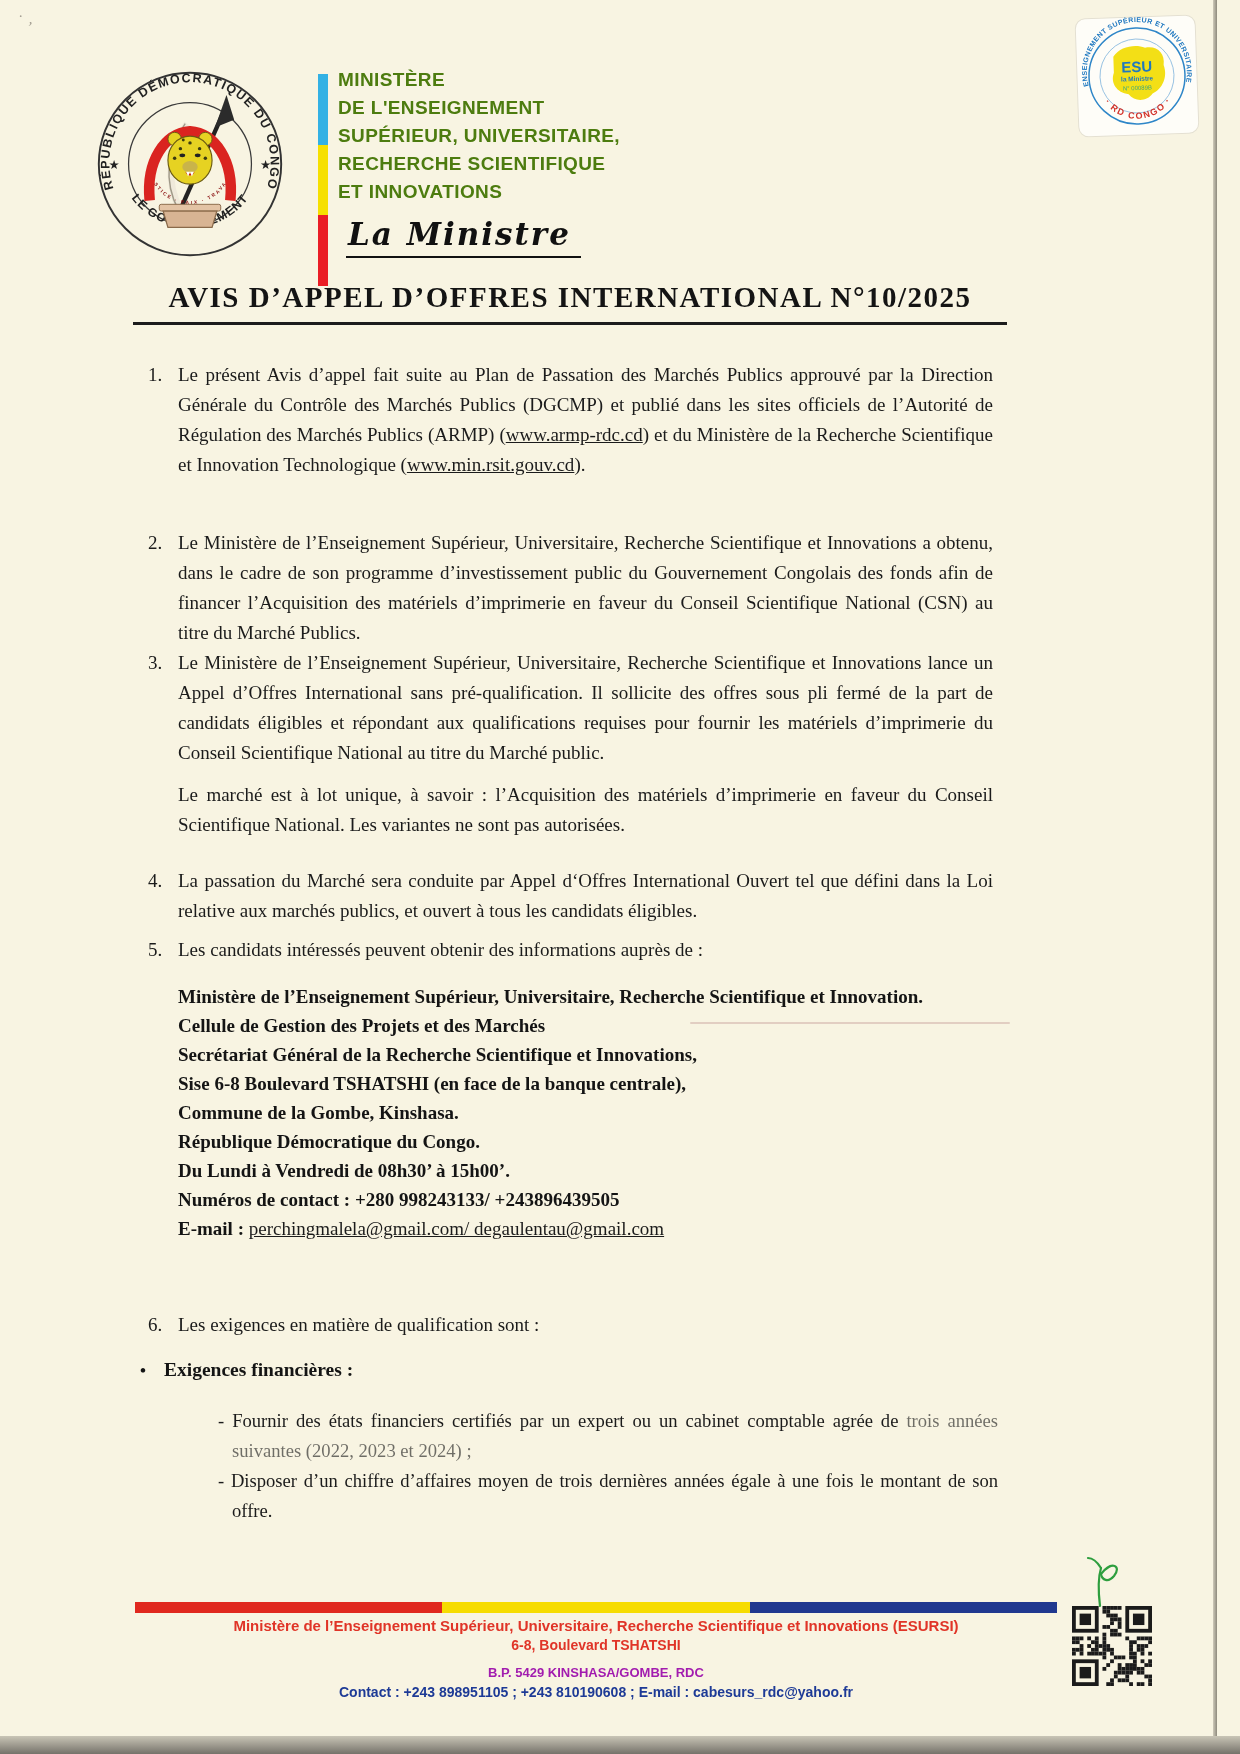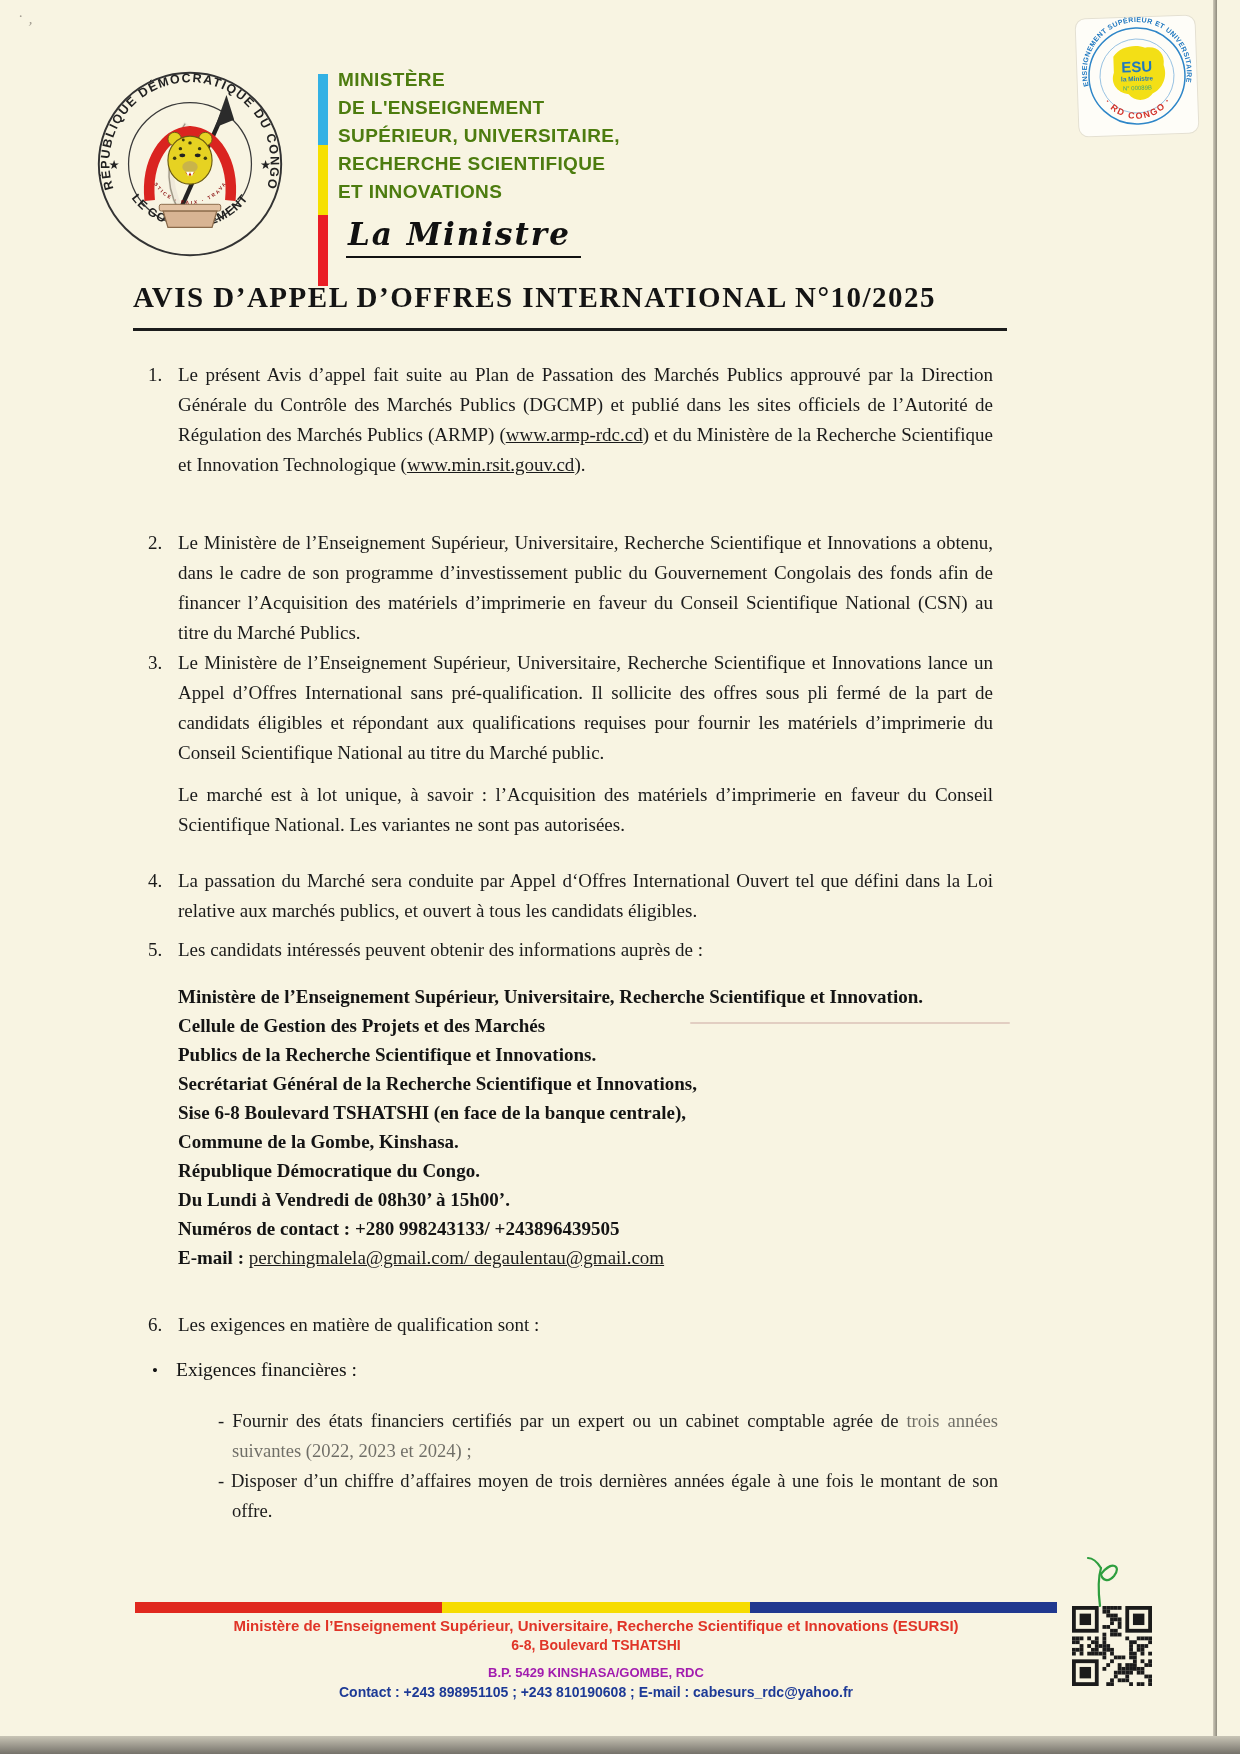--- a/index.html
+++ b/index.html
@@ -11,34 +11,34 @@
   #flagbar div{width:10px;height:70.6px;}
   .fb-blue{background:#33b1e4}.fb-yellow{background:#f6e000}.fb-red{background:#ea1d25}
   #ministry{position:absolute;left:338px;top:66px;width:300px;
             font-family:"Liberation Sans",sans-serif;font-weight:bold;font-size:19px;
             line-height:28px;color:#4d7c0f;letter-spacing:.4px;}
   #minister-script{position:absolute;left:346px;top:216px;display:inline-block;
             font-family:"DejaVu Serif",serif;font-style:italic;font-weight:bold;font-size:31px;
             letter-spacing:2px;color:#111;border-bottom:2.5px solid #111;padding:0 10px 4px 2px;}
   #stamp{position:absolute;left:1076px;top:16px;transform:rotate(-2deg);}
   
-  #title{position:absolute;left:133px;top:276px;width:874px;
+  #title{position:absolute;left:133px;top:276px;width:874px;text-align:center;
          font-weight:bold;font-size:29px;line-height:42px;letter-spacing:1.5px;color:#141414;
-         border-bottom:3px solid #1c1c1c;padding-bottom:10px;}
+         border-bottom:3px solid #1c1c1c;padding-bottom:4px;}
   
   .item{position:absolute;left:148px;width:845px;font-size:19px;line-height:30px;}
   .num{position:absolute;left:0;top:0;}
   .itext{margin-left:30px;text-align:justify;}
   .u{text-decoration:underline;}
   .cont{margin-top:12px;}
   #contact{position:absolute;left:178px;top:982px;width:818px;font-weight:bold;
            font-size:19px;line-height:29px;color:#141414;}
   #contact .just{text-align:justify;}
   #contact .reg{font-weight:normal;color:#1b1b1b;text-decoration:underline;}
-  #bullet-row{position:absolute;left:152px;top:1355px;font-weight:normal;font-size:19.5px;
+  #bullet-row{position:absolute;left:140px;top:1355px;font-weight:bold;font-size:19.5px;
               line-height:30px;color:#141414;}
   #bullet-row .dot{display:inline-block;width:24px;font-size:17px;}
   #dashes{position:absolute;left:218px;top:1406px;width:780px;font-size:18.6px;line-height:30px;}
   #dashes p{margin:0;padding-left:14px;text-indent:-14px;text-align:justify;}
   .faded{opacity:.62;}
   
   #footer-bar{position:absolute;left:135px;top:1602px;width:922px;height:11px;display:flex;}
   #footer-bar div{height:11px;}
   .sb-red{width:307px;background:#e0281e}.sb-yellow{width:308px;background:#f6dc00}.sb-blue{width:307px;background:#20388f}
   #footer-text{position:absolute;left:135px;top:1617px;width:922px;text-align:center;
@@ -178,21 +178,20 @@
   </div>
 
   <div class="item" style="top:935px">
     <span class="num">5.</span>
     <div class="itext">Les candidats intéressés peuvent obtenir des informations auprès de :</div>
   </div>
 
   <div id="contact">
     <div class="just">Ministère de l’Enseignement Supérieur, Universitaire, Recherche Scientifique et Innovation.</div>
     <div>Cellule de Gestion des Projets et des Marchés</div>
-    <div>Publics de la Recherche Scientifique et Innovations.</div>
     <div>Secrétariat Général de la Recherche Scientifique et Innovations,</div>
     <div>Sise 6-8 Boulevard TSHATSHI (en face de la banque centrale),</div>
     <div>Commune de la Gombe, Kinshasa.</div>
     <div>République Démocratique du Congo.</div>
     <div>Du Lundi à Vendredi de 08h30’ à 15h00’.</div>
     <div>Numéros de contact : +280 998243133/ +243896439505</div>
     <div><span>E-mail :</span> <span class="reg">perchingmalela@gmail.com/ degaulentau@gmail.com</span></div>
   </div>
 
   <div class="item" style="top:1310px">

